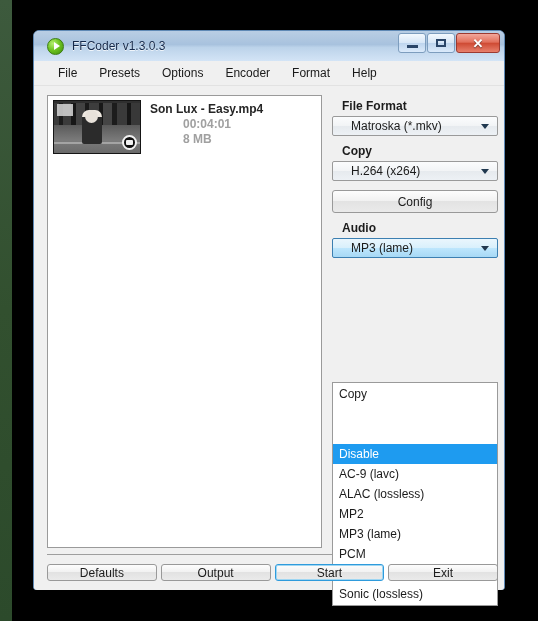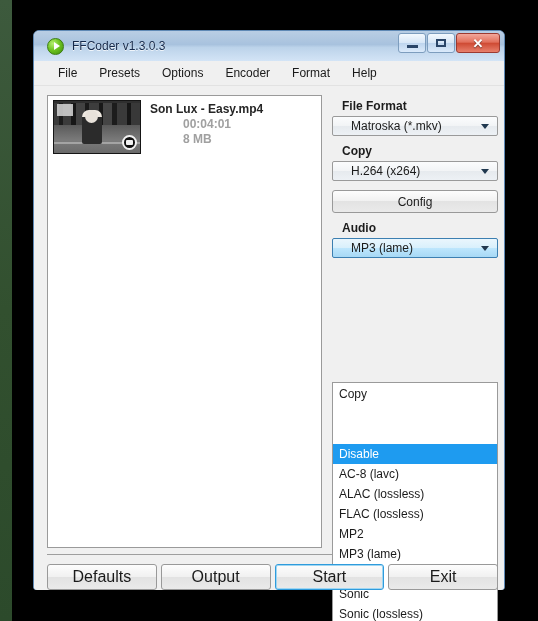--- a/index.html
+++ b/index.html
@@ -281,25 +281,25 @@
     position: absolute;
     left: 13px;
     top: 478px;
     width: 451px;
     display: flex;
     gap: 4px;
     z-index: 50;
   }
   .abtn {
     flex: 1;
-    height: 26px;
+    height: 17px;
     border: 1px solid #999999;
     border-radius: 3px;
     background: linear-gradient(180deg, #fdfdfd 0%, #f1f1f1 48%, #e2e2e2 50%, #eaeaea 100%);
-    font-size: 16px;
+    font-size: 12px;
     color: #1b1b1b;
     display: flex;
     align-items: center;
     justify-content: center;
     box-sizing: border-box;
   }
   .abtn.focus {
     border: 1px solid #2f9bdc;
     box-shadow: 0 0 0 1px #9fd6f2 inset;
   }
@@ -395,23 +395,22 @@
         <div class="grp-label">Audio</div>
         <div class="combo hot">
           <span>MP3 (lame)</span>
           <span class="arrow"></span>
         </div>
       </div>
 
       <div class="dropdown">
           <div class="dd-item">Copy</div>
           <div class="dd-item sel">Disable</div>
-          <div class="dd-item">AC-8 (lavc)</div>
+          <div class="dd-item">AC-9 (lavc)</div>
           <div class="dd-item">ALAC (lossless)</div>
-          <div class="dd-item">FLAC (lossless)</div>
           <div class="dd-item">MP2</div>
           <div class="dd-item">MP3 (lame)</div>
           <div class="dd-item">PCM</div>
           <div class="dd-item">Sonic</div>
           <div class="dd-item">Sonic (lossless)</div>
         </div>
 
       <div class="sep"></div>
 
       <div class="actions">

